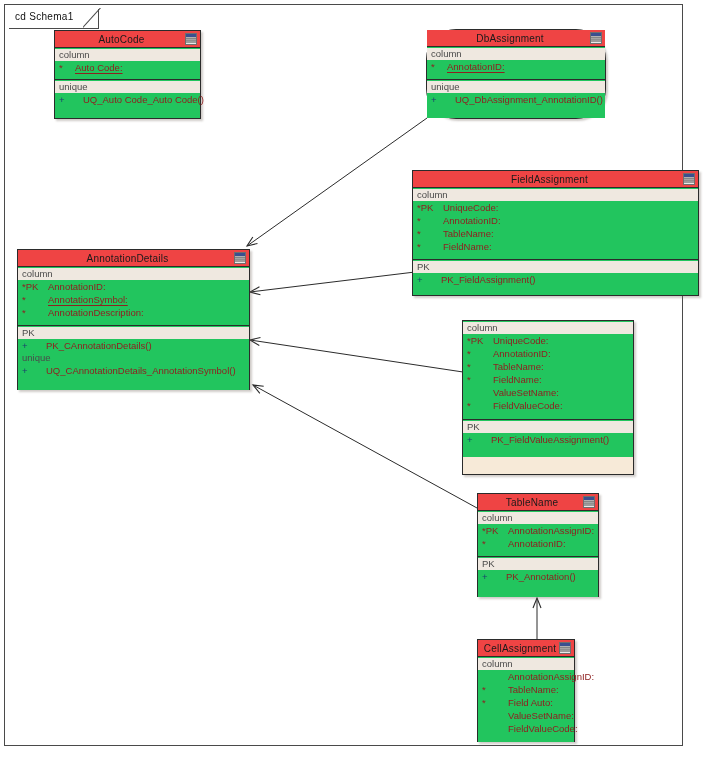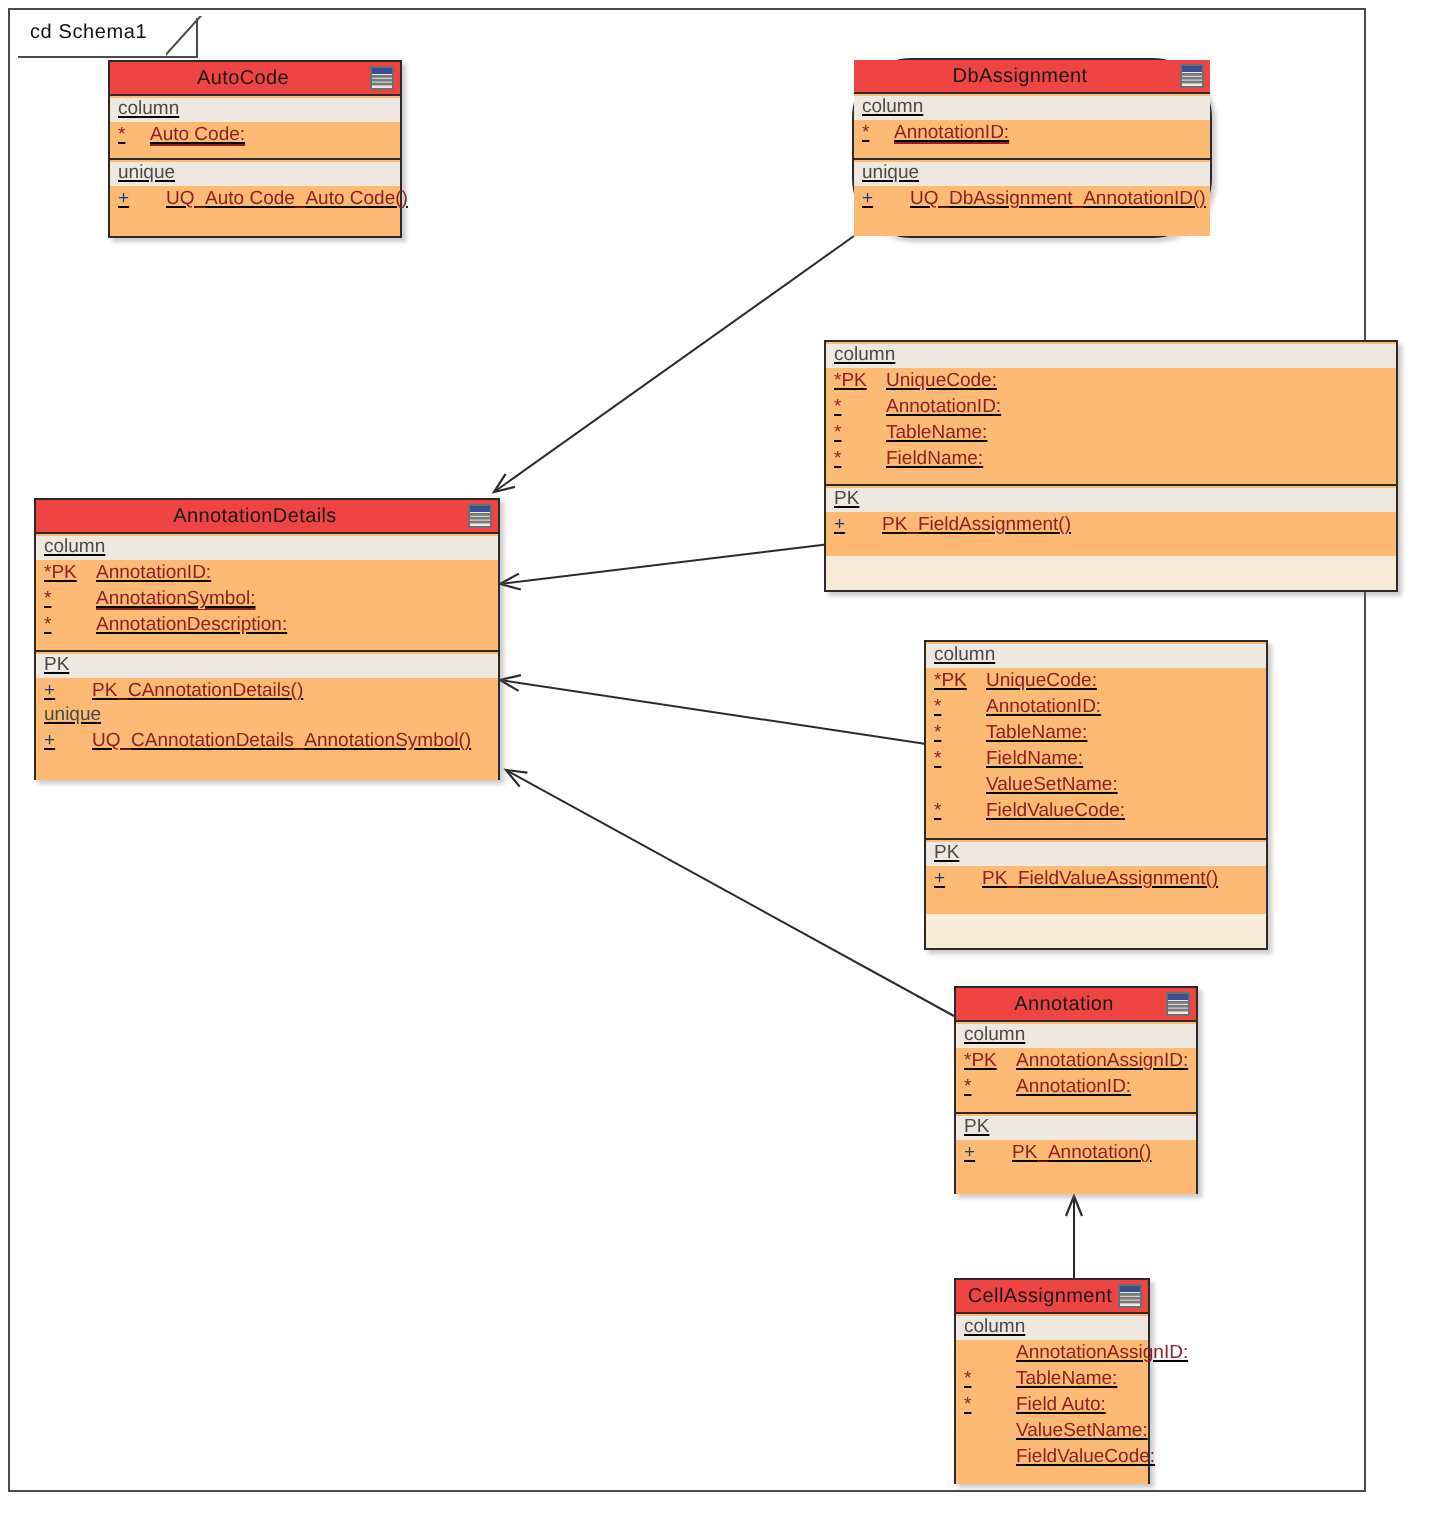--- a/index.html
+++ b/index.html
@@ -101,23 +101,22 @@
     box-sizing: border-box;
     border: 1px solid #6e6e6e;
     background: #e9e9e9;
     display: block;
   }
   .uml-icon svg { display: block; }
 
   .uml-compartment {
     box-sizing: border-box;
     border-bottom: 1px solid #2b2b2b;
-    background: #fdba74;
+    background: #22c55e;
     padding: 1px 0 2px 0;
-    text-decoration: underline;
   }
   .uml-compartment:last-child { border-bottom: none; }
 
   .uml-stereo {
     font-size: 9.5px;
     color: #4a4a4a;
     padding: 0 0 0 4px;
     line-height: 12px;
     background: #efe8e0;
   }
@@ -243,20 +242,31 @@
     <div class="uml-compartment" style="height:38px;">
       <div class="uml-stereo">unique</div>
       <div class="uml-row op">
         <span class="row-mark">+</span>
         <span class="row-text">UQ_DbAssignment_AnnotationID()</span>
       </div>
     </div>
   </div>
 
   <div class="uml-class" style="left:412px; top:170px; width:287px; height:126px;">
+    <div class="uml-header">
+      <span class="uml-title">FieldAssignment</span>
+      <span class="uml-icon">
+        <svg width="10" height="10" viewBox="0 0 10 10">
+          <rect x="0" y="0" width="10" height="3" fill="#3a4f8f"></rect>
+          <rect x="0" y="3.5" width="10" height="1.4" fill="#7a7a7a"></rect>
+          <rect x="0" y="5.4" width="10" height="1.4" fill="#7a7a7a"></rect>
+          <rect x="0" y="7.3" width="10" height="1.4" fill="#7a7a7a"></rect>
+        </svg>
+      </span>
+    </div>
     <div class="uml-compartment" style="height:72px;">
       <div class="uml-stereo">column</div>
       <div class="uml-row">
         <span class="row-mark pk">*PK</span>
         <span class="row-text">UniqueCode:</span>
       </div>
       <div class="uml-row">
         <span class="row-mark">*</span>
         <span class="row-text indent">AnnotationID:</span>
       </div>
@@ -351,21 +361,21 @@
       <div class="uml-stereo">PK</div>
       <div class="uml-row op">
         <span class="row-mark">+</span>
         <span class="row-text">PK_FieldValueAssignment()</span>
       </div>
     </div>
   </div>
 
   <div class="uml-class" style="left:477px; top:493px; width:122px; height:104px;">
     <div class="uml-header">
-      <span class="uml-title">Annotation</span>
+      <span class="uml-title">TableName</span>
       <span class="uml-icon">
         <svg width="10" height="10" viewBox="0 0 10 10">
           <rect x="0" y="0" width="10" height="3" fill="#3a4f8f"></rect>
           <rect x="0" y="3.5" width="10" height="1.4" fill="#7a7a7a"></rect>
           <rect x="0" y="5.4" width="10" height="1.4" fill="#7a7a7a"></rect>
           <rect x="0" y="7.3" width="10" height="1.4" fill="#7a7a7a"></rect>
         </svg>
       </span>
     </div>
     <div class="uml-compartment" style="height:46px;">

